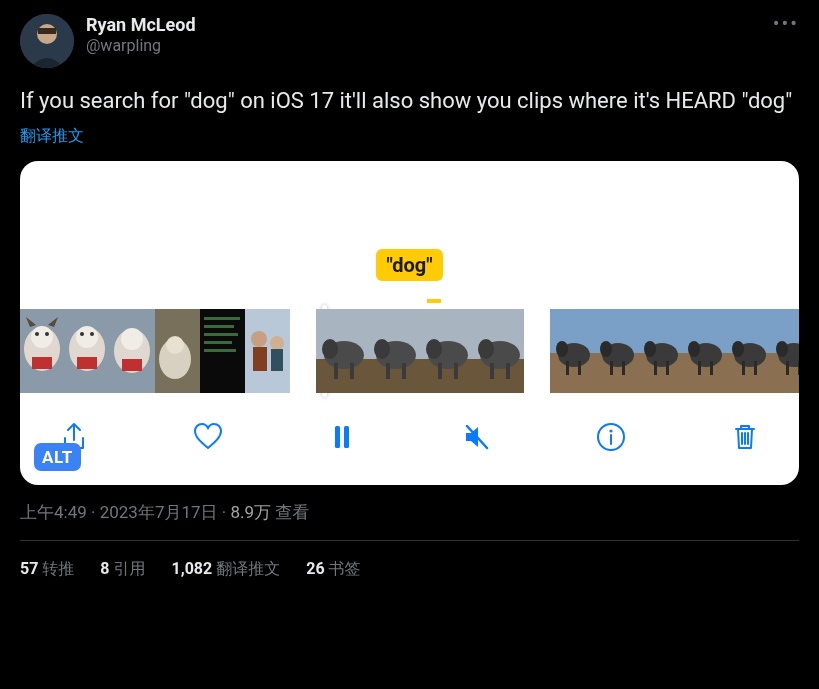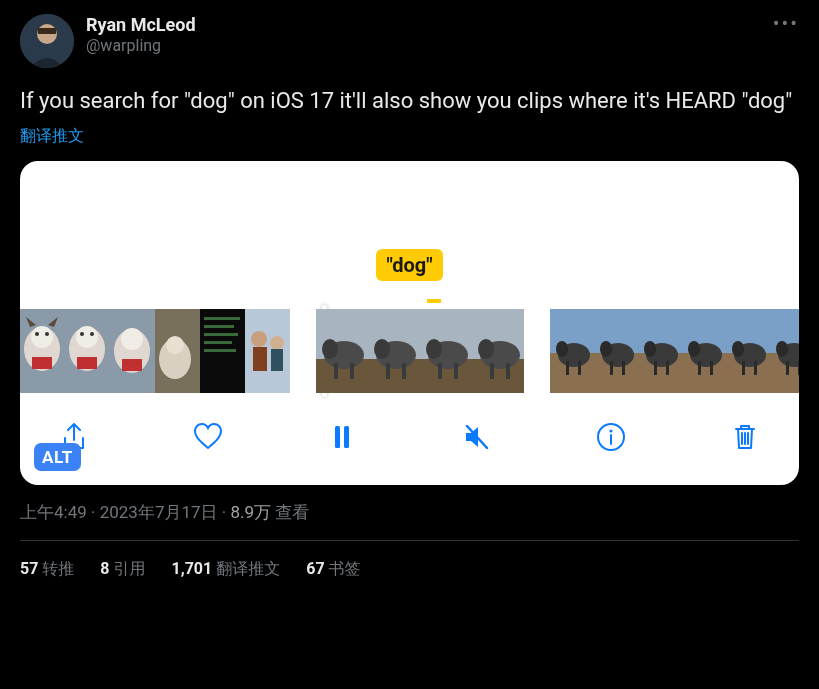--- a/index.html
+++ b/index.html
@@ -293,20 +293,20 @@
   <hr class="divider">
 
   <div class="stats">
     <div>
       <span class="num">57</span><span>转推</span>
     </div>
     <div>
       <span class="num">8</span><span>引用</span>
     </div>
     <div>
-      <span class="num">1,701</span><span>翻译推文</span>
+      <span class="num">1,082</span><span>翻译推文</span>
     </div>
     <div>
-      <span class="num">67</span><span>书签</span>
+      <span class="num">26</span><span>书签</span>
     </div>
   </div>
 
 </div>
 
 </body></html>

